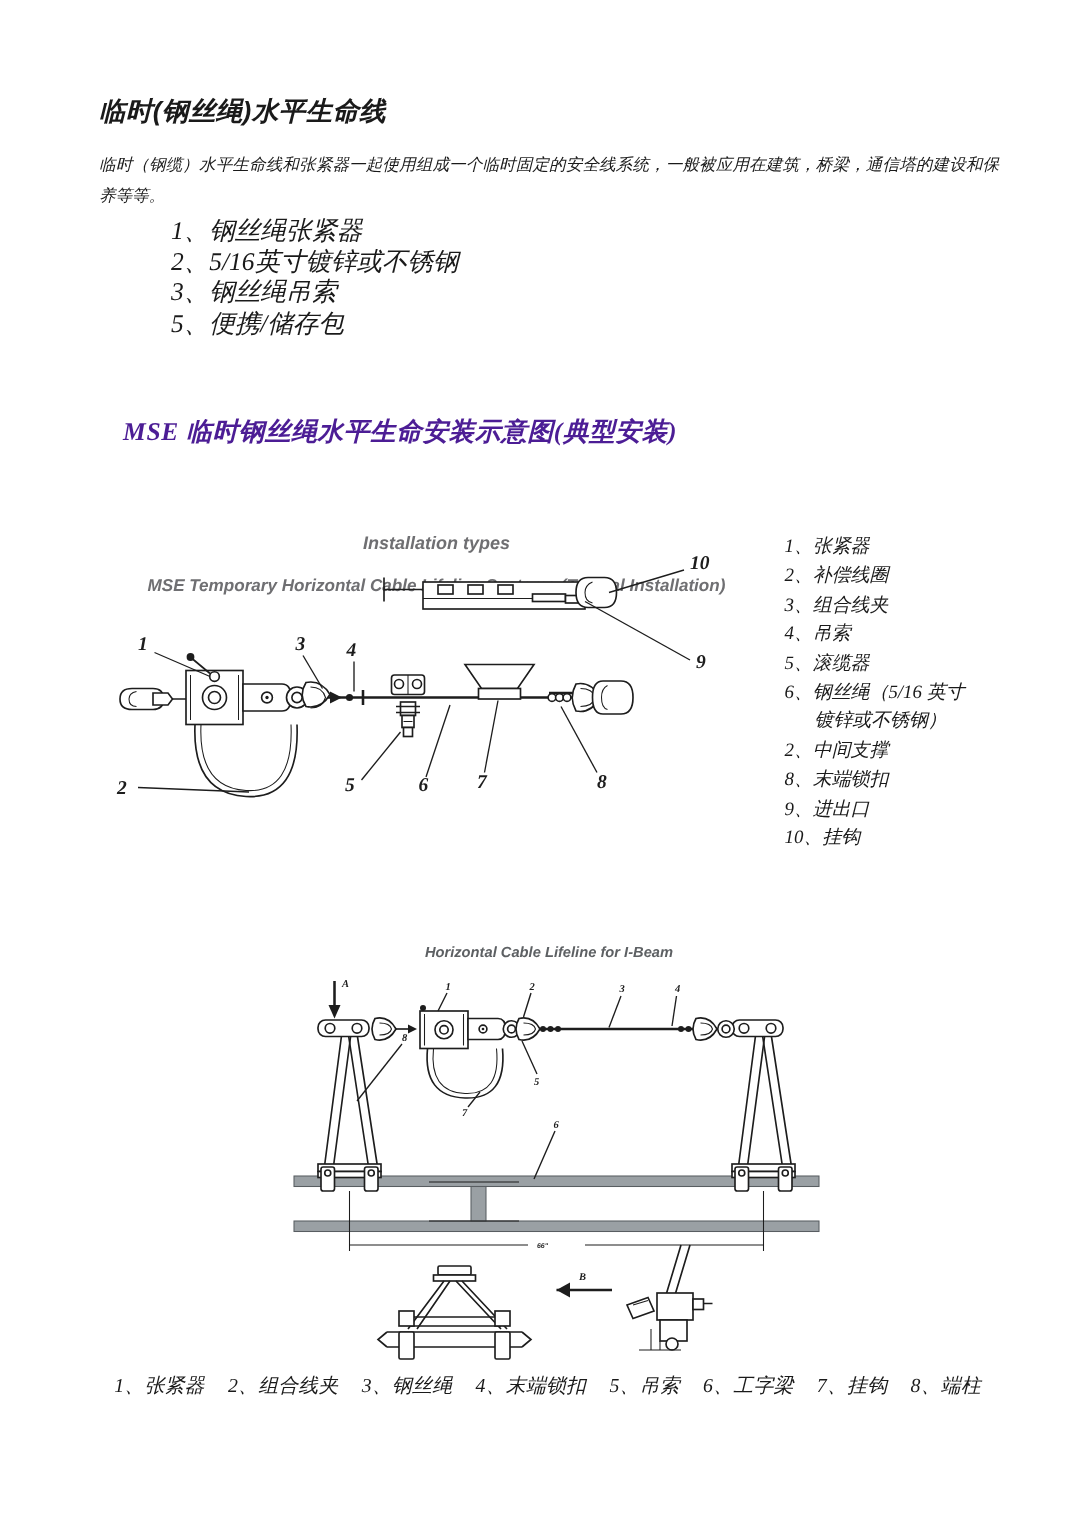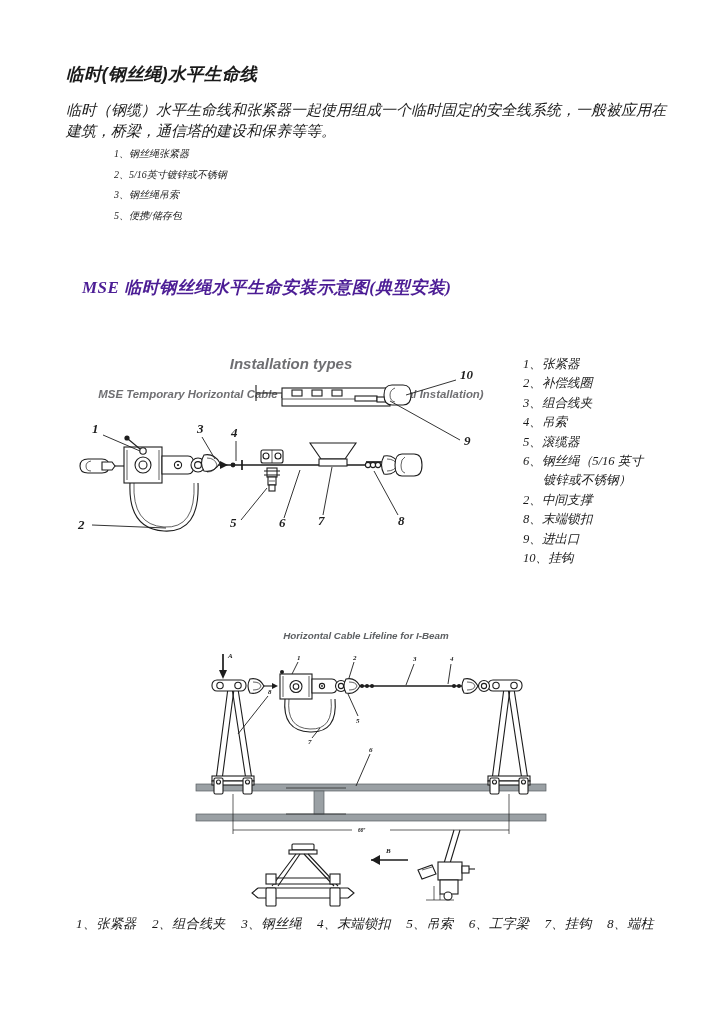--- a/index.html
+++ b/index.html
@@ -33,35 +33,35 @@
   h1.doc-title {
     font-family: "Liberation Sans", "DejaVu Sans", sans-serif;
     font-size: 17.5px;
     font-weight: bold;
     margin: 0 0 14px 0;
     letter-spacing: 0.4px;
     color: #1a1a1a;
   }
 
   p.body-para {
-    font-size: 15px;
+    font-size: 11px;
     line-height: 21px;
     margin: 0;
     text-align: justify;
     color: #1a1a1a;
   }
   p.body-para + p.body-para { margin-top: 0px; }
 
   ol.feature-list {
     list-style: none;
     margin: 2px 0 0 0;
     padding: 0 0 0 48px;
   }
   ol.feature-list li {
-    font-size: 10px;
+    font-size: 17px;
     line-height: 20.5px;
     color: #1a1a1a;
   }
 
   h2.section-title {
     font-family: "Liberation Serif", "DejaVu Serif", serif;
     font-size: 17px;
     font-weight: bold;
     margin: 16px;
     color: #4c1d95;
@@ -88,21 +88,21 @@
     width: 150px;
     font-size: 12.6px;
     line-height: 19.4px;
     color: #1a1a1a;
   }
   .fig1-legend .leg-item { white-space: nowrap; }
   .fig1-legend .leg-cont { padding-left: 20px; white-space: nowrap; }
 
   .eng-title-1 {
     font-family: "Liberation Sans", "DejaVu Sans", sans-serif;
-    font-size: 15px;
+    font-size: 12px;
     font-weight: bold;
     text-align: center;
     color: #6f6f72;
   }
   .eng-title-2 {
     font-family: "Liberation Sans", "DejaVu Sans", sans-serif;
     font-size: 11.4px;
     font-weight: bold;
     text-align: center;
     color: #6f6f72;

